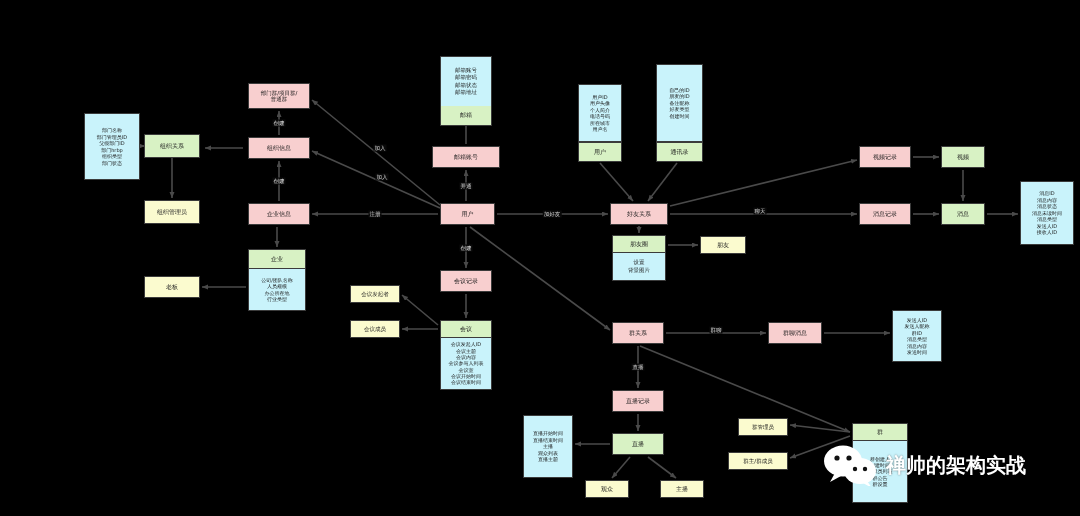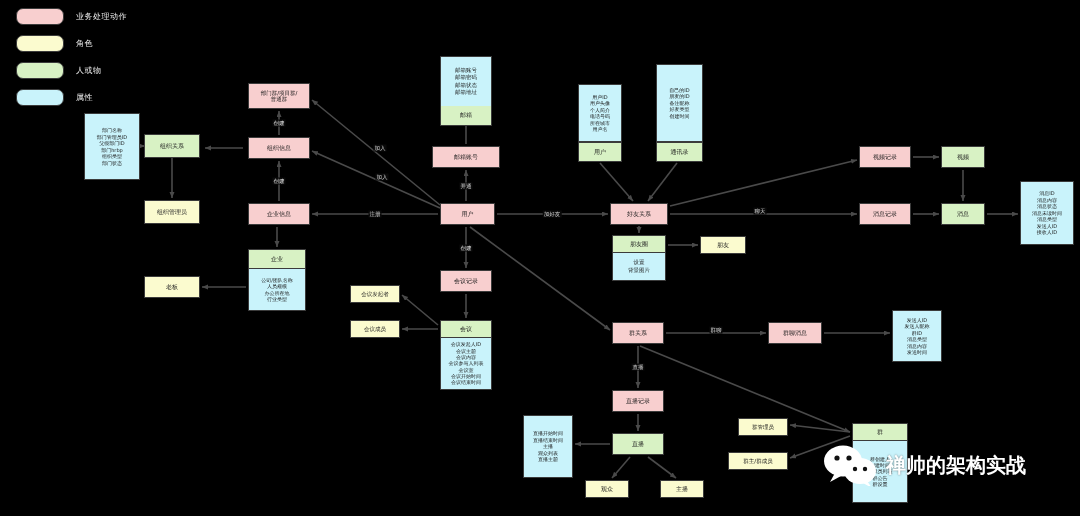--- a/index.html
+++ b/index.html
@@ -274,38 +274,20 @@
       <div class="elabel" style="left: 380px; top: 148px; font-size: 5.5px;">加入</div>
       <div class="elabel" style="left: 382px; top: 177px; font-size: 5.5px;">加入</div>
       <div class="elabel" style="left: 375px; top: 214px; font-size: 5.5px;">注册</div>
       <div class="elabel" style="left: 552px; top: 214px; font-size: 5.5px;">加好友</div>
       <div class="elabel" style="left: 760px; top: 211px; font-size: 5.5px;">聊天</div>
       <div class="elabel" style="left: 466px; top: 248px; font-size: 5.5px;">创建</div>
       <div class="elabel" style="left: 716px; top: 330px; font-size: 5.5px;">群聊</div>
       <div class="elabel" style="left: 638px; top: 367px; font-size: 5.5px;">直播</div>
     </div>
 
-  <div id="legend">
-      <div class="lrow">
-        <div class="lsw" style="background: rgb(248, 207, 207);"></div>
-        <div class="llab">业务处理动作</div>
-      </div>
-      <div class="lrow">
-        <div class="lsw" style="background: rgb(251, 251, 207);"></div>
-        <div class="llab">角色</div>
-      </div>
-      <div class="lrow">
-        <div class="lsw" style="background: rgb(216, 242, 196);"></div>
-        <div class="llab">人或物</div>
-      </div>
-      <div class="lrow">
-        <div class="lsw" style="background: rgb(201, 243, 251);"></div>
-        <div class="llab">属性</div>
-      </div>
-    </div>
 
   <div id="watermark">
     <svg width="60" height="42" viewBox="0 0 60 42">
       <ellipse cx="21" cy="17" rx="19" ry="15.5" fill="#fff"></ellipse>
       <path d="M13 29 L8 38 L19 32 Z" fill="#fff"></path>
       <circle cx="15" cy="14" r="2.6" fill="#111"></circle>
       <circle cx="27" cy="14" r="2.6" fill="#111"></circle>
       <ellipse cx="38" cy="27" rx="16" ry="13" fill="#fff"></ellipse>
       <path d="M45 37 L50 44 L41 39 Z" fill="#fff"></path>
       <circle cx="33" cy="25" r="2.2" fill="#111"></circle>

